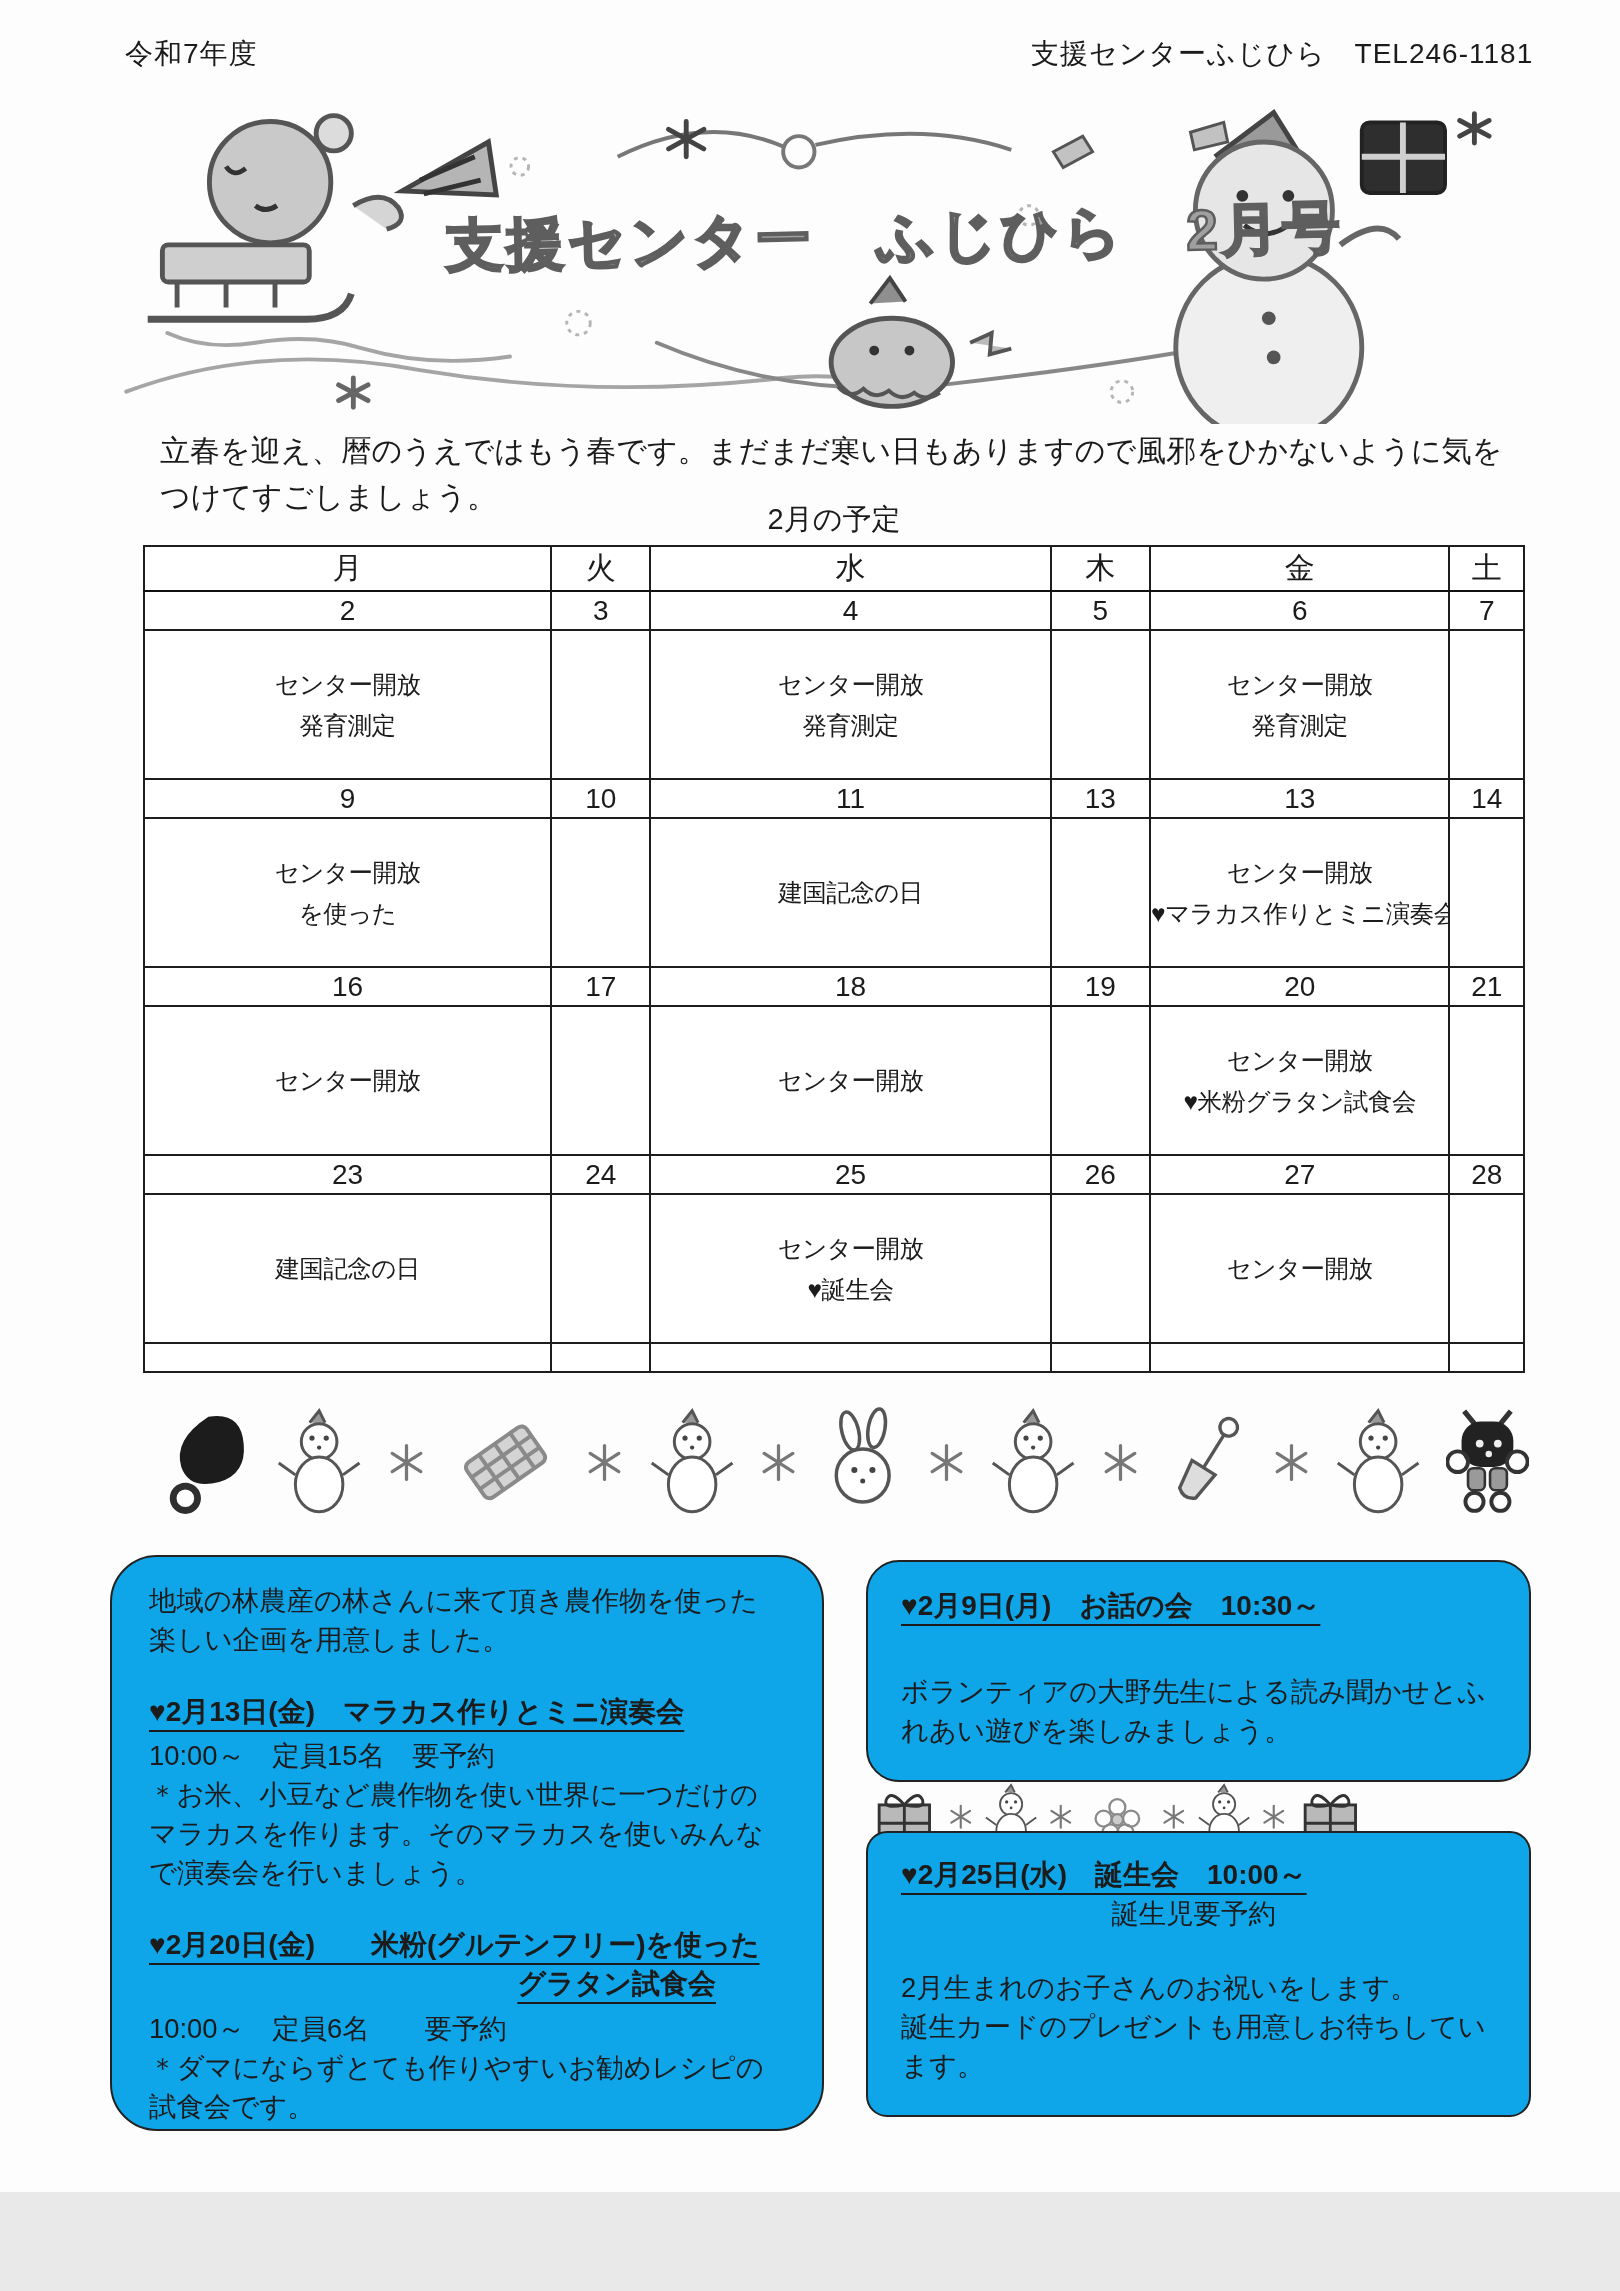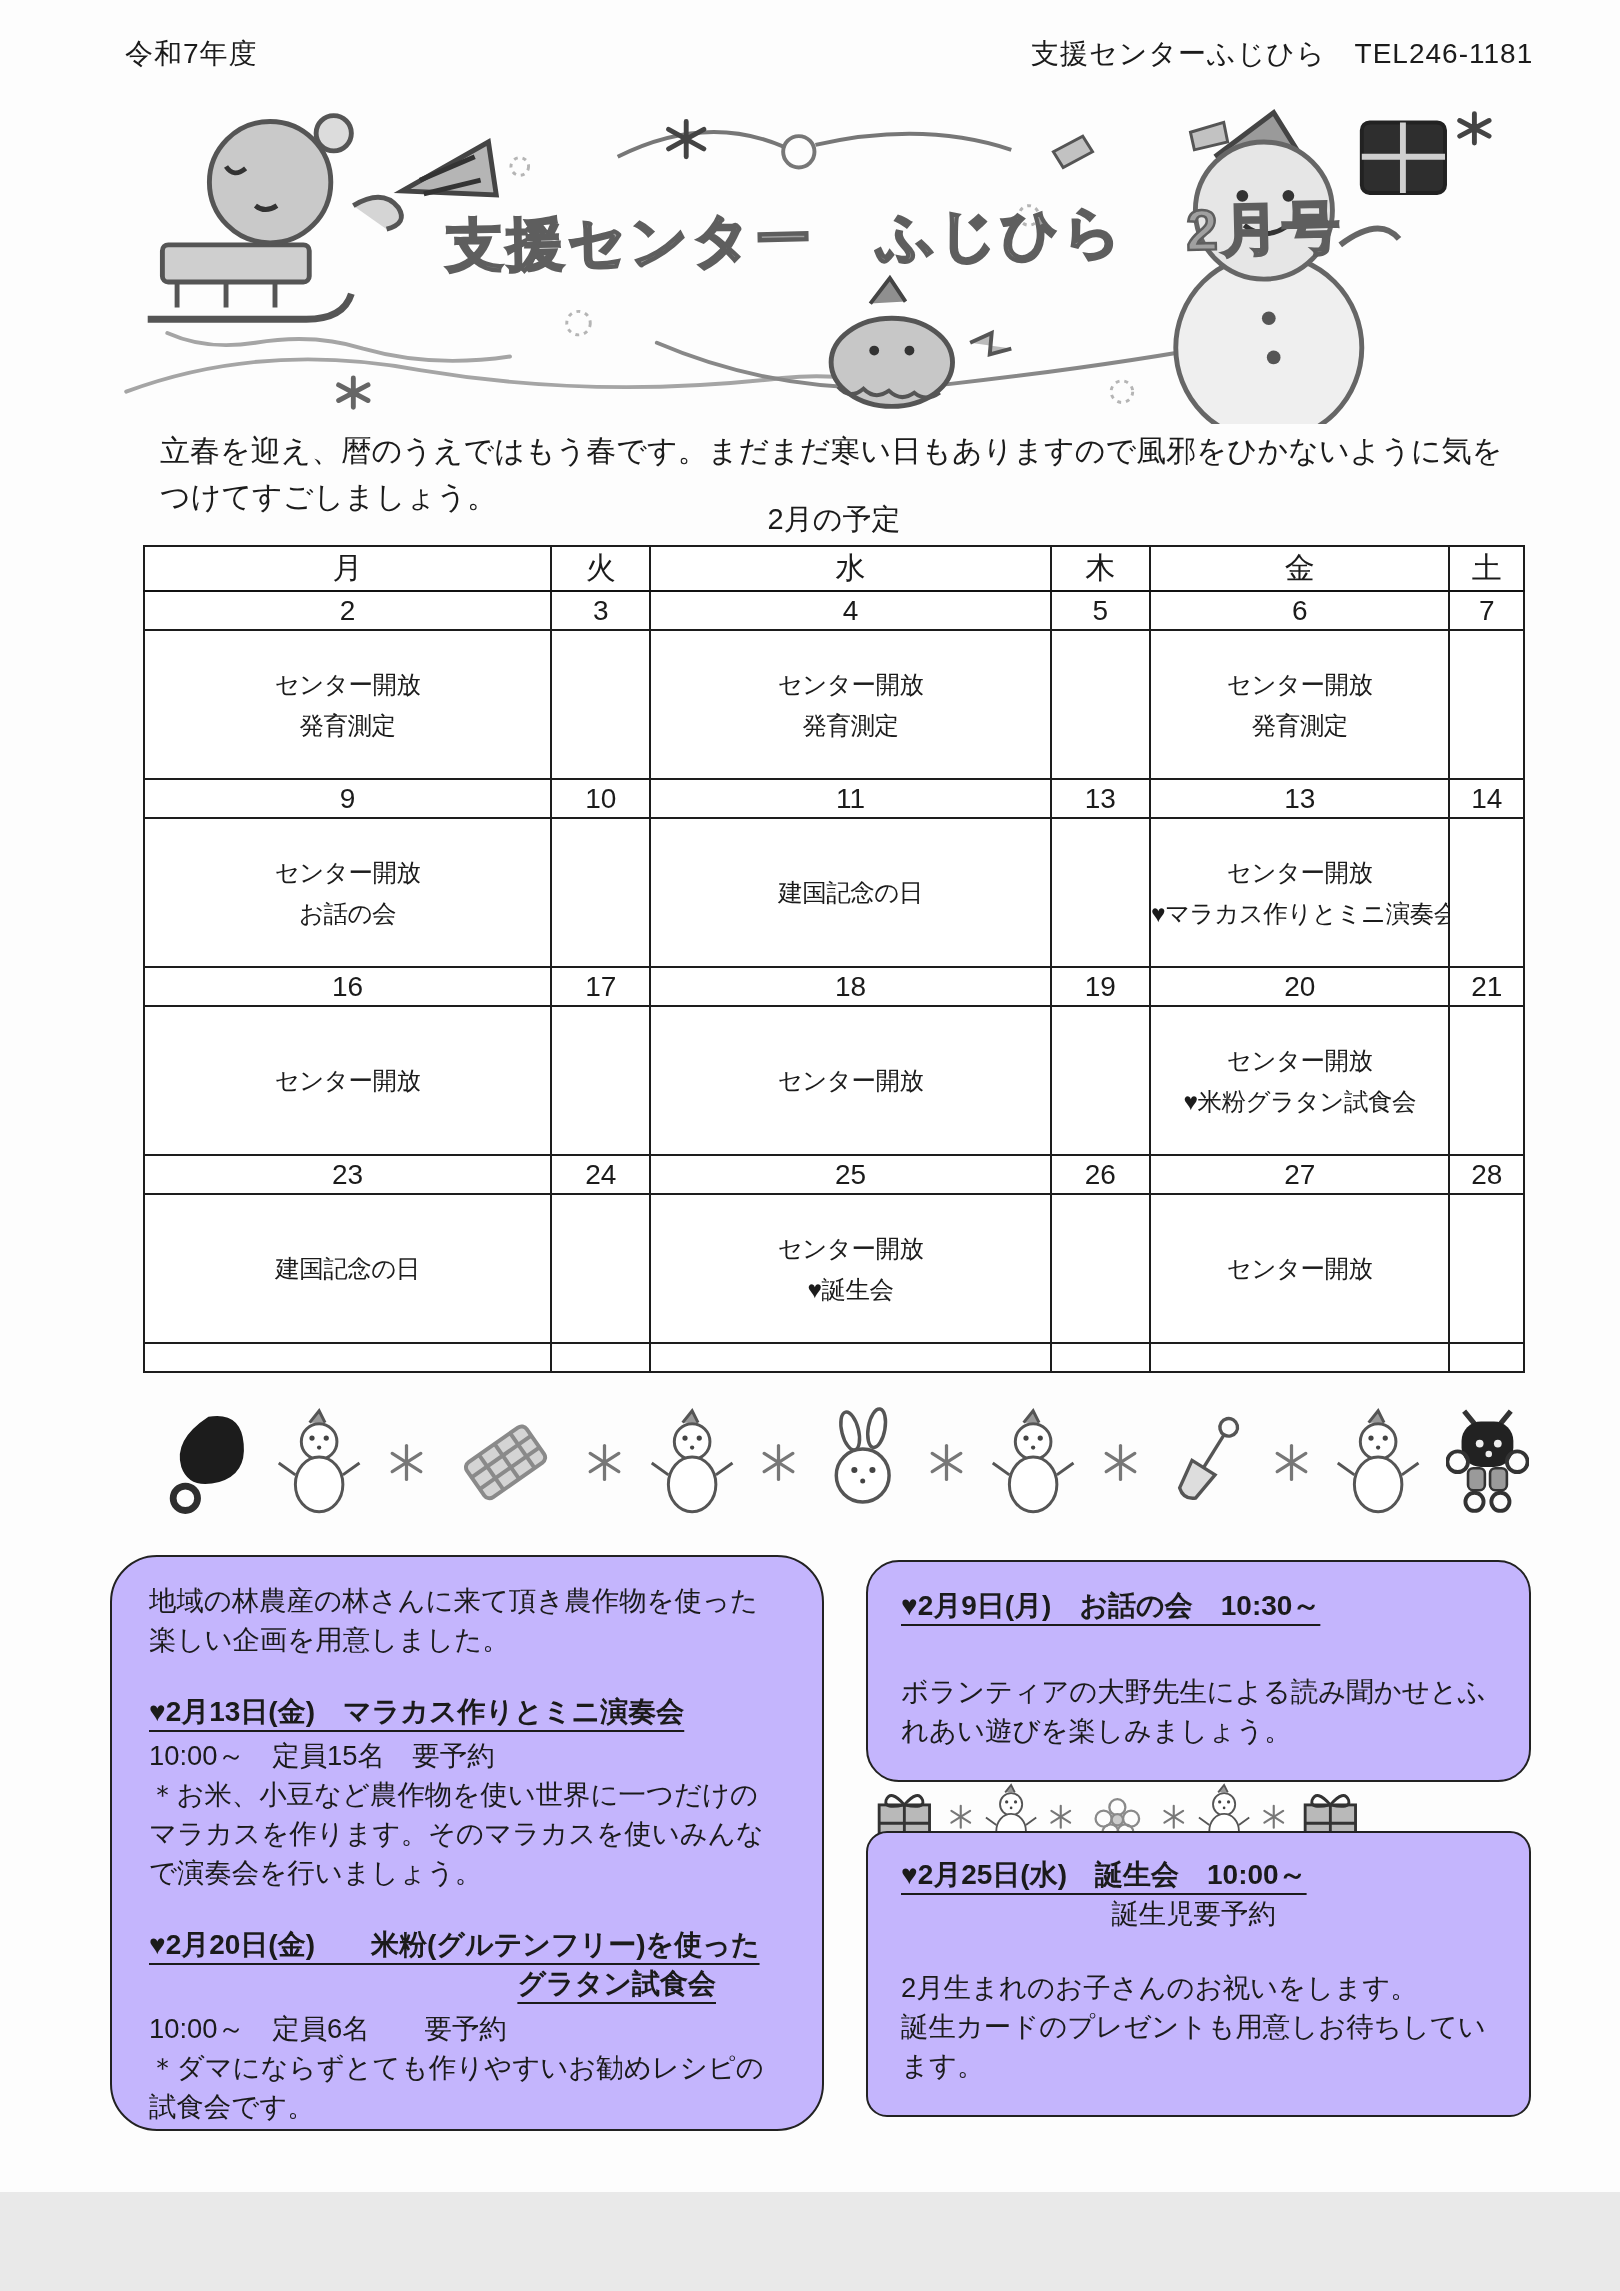--- a/index.html
+++ b/index.html
@@ -27,21 +27,21 @@
   tr.lastrow td{height:29px}
   .ev div{line-height:41px;white-space:nowrap}
 
   .decor-row{position:absolute;left:165px;top:1396px;width:1364px;height:133px;display:flex;align-items:center;justify-content:space-between}
   .decor-row .decor-icon svg{height:114px;display:block}
   .decor-row .decor-star svg{height:39px}
   .mini-decor{position:absolute;left:870px;top:1778px;width:495px;height:78px;display:flex;align-items:center;justify-content:space-between}
   .mini-decor .decor-icon svg{height:71px;display:block}
   .mini-decor .decor-star svg{height:25.5px}
 
-  .bubble{position:absolute;border:2.9px solid #222;background:#c4b5fd;font-size:27.4px;line-height:39px}
+  .bubble{position:absolute;border:2.9px solid #222;background:#0ea5e9;font-size:27.4px;line-height:39px}
   .box-left{left:110px;top:1555px;width:714px;height:576px;border-radius:47px;padding:23.5px 37px}
   .box-story{left:866px;top:1560px;width:665px;height:222px;border-radius:33px;padding:23.5px 33px}
   .box-birthday{left:866px;top:1831px;width:665px;height:286px;border-radius:21px;padding:21.6px 33px}
   .evt-heading{font-weight:bold;text-decoration:underline;text-underline-offset:8.8px;font-size:28px}
   .gap-lg{margin-top:33px}
   .gap-sm{margin-top:5.9px}
   .heading2-line2{text-align:right;padding-right:69px}
   .align-right{text-align:center;padding-right:9.8px}
   .story-body{margin-top:47px}
   .birthday-body{margin-top:35px}
@@ -174,21 +174,21 @@
         <td>9</td>
         <td>10</td>
         <td>11</td>
         <td>13</td>
         <td>13</td>
         <td>14</td>
       </tr>
       <tr class="events">
         <td class="ev">
             <div>センター開放</div>
-            <div>お話の会</div>
+            <div>を使った</div>
           </td>
         <td class="ev"></td>
         <td class="ev">
             <div>建国記念の日</div>
           </td>
         <td class="ev"></td>
         <td class="ev">
             <div>センター開放</div>
             <div>♥マラカス作りとミニ演奏会</div>
           </td>

